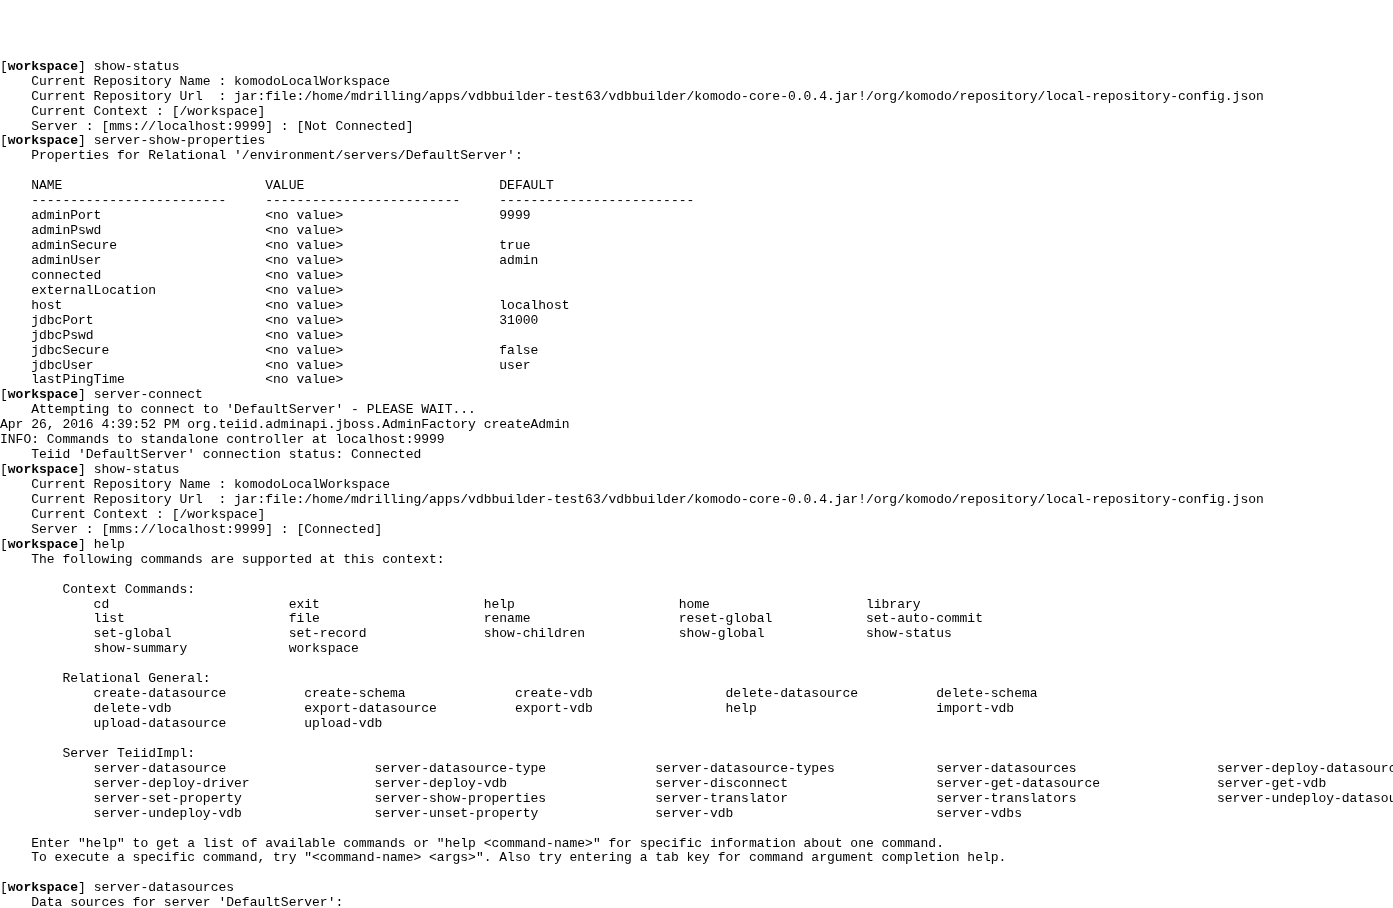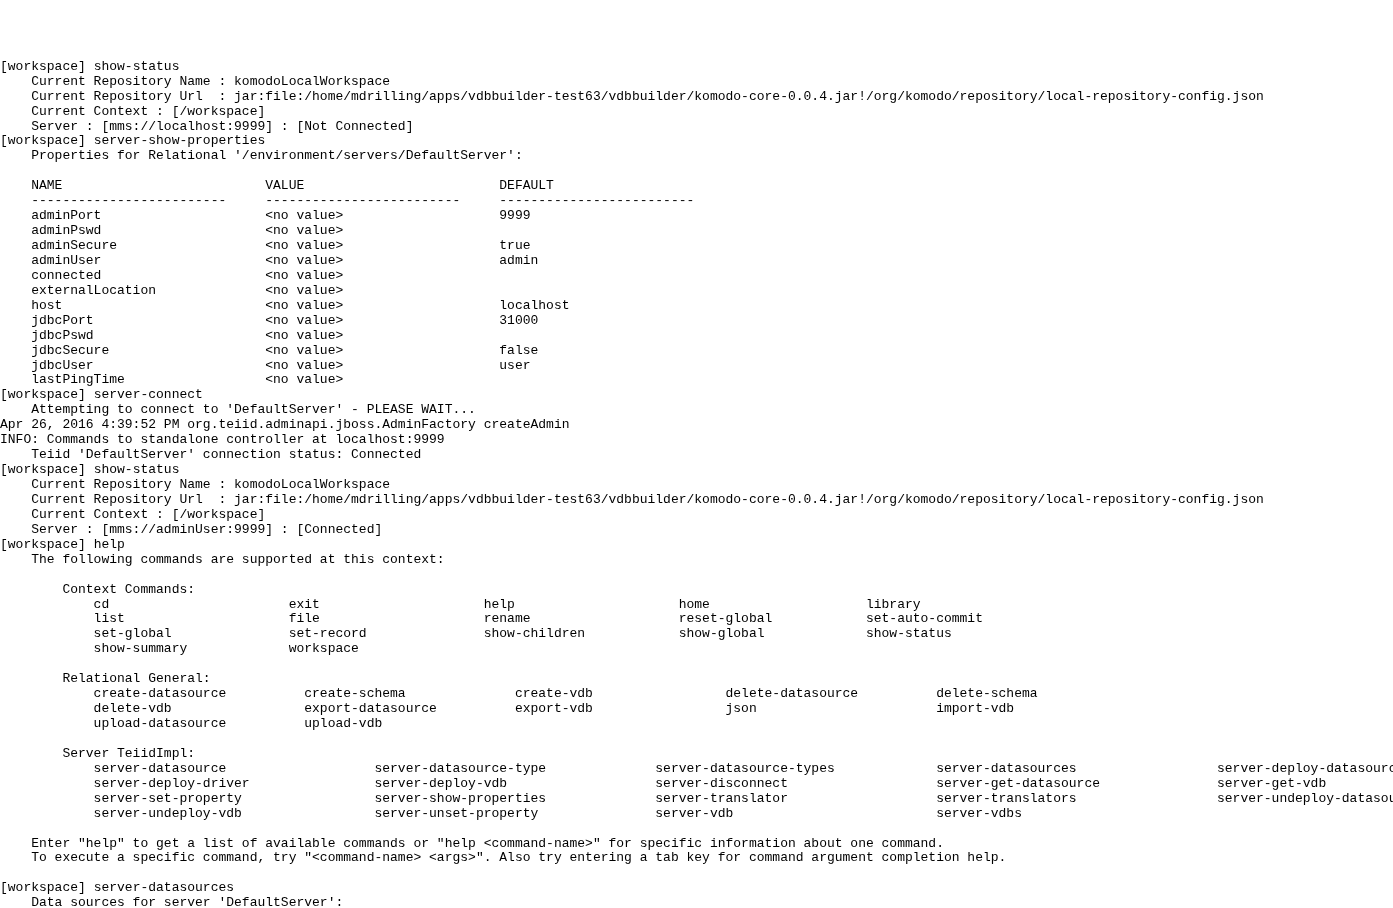--- a/index.html
+++ b/index.html
@@ -6,21 +6,21 @@
       font-family: "Courier New", monospace;
       font-size: 13px;
       line-height: 1.15;
       background: #ffffff;
       color: #000000;
       margin: 0;
       padding: 0;
       white-space: pre;
     }
     .bold {
-      font-weight: normal;
+      font-weight: bold;
       text-align: right;
     }
     .terminal {
       padding: 0;
       margin: 0;
     }
   </style>
 </head>
 <body>
 
@@ -50,33 +50,33 @@
 <span>    lastPingTime                  &lt;no value&gt;</span>
 [<span class="bold">workspace</span>] <span>server-connect</span>
 <span>    Attempting to connect to 'DefaultServer' - PLEASE WAIT...</span>
 <span>Apr 26, 2016 4:39:52 PM org.teiid.adminapi.jboss.AdminFactory createAdmin</span>
 <span>INFO: Commands to standalone controller at localhost:9999</span>
 <span>    Teiid 'DefaultServer' connection status: Connected</span>
 [<span class="bold">workspace</span>] <span>show-status</span>
 <span>    Current Repository Name : komodoLocalWorkspace</span>
 <span>    Current Repository Url  : jar:file:/home/mdrilling/apps/vdbbuilder-test63/vdbbuilder/komodo-core-0.0.4.jar!/org/komodo/repository/local-repository-config.json</span>
 <span>    Current Context : [/workspace]</span>
-<span>    Server : [mms://adminUser:9999] : [Connected]</span>
+<span>    Server : [mms://localhost:9999] : [Connected]</span>
 [<span class="bold">workspace</span>] <span>help</span>
 <span>    The following commands are supported at this context:</span>
 <span></span>
 <span>        Context Commands:</span>
 <span>            cd                       exit                     help                     home                    library</span>
 <span>            list                     file                     rename                   reset-global            set-auto-commit</span>
 <span>            set-global               set-record               show-children            show-global             show-status</span>
 <span>            show-summary             workspace</span>
 <span></span>
 <span>        Relational General:</span>
 <span>            create-datasource          create-schema              create-vdb                 delete-datasource          delete-schema</span>
-<span>            delete-vdb                 export-datasource          export-vdb                 json                       import-vdb</span>
+<span>            delete-vdb                 export-datasource          export-vdb                 help                       import-vdb</span>
 <span>            upload-datasource          upload-vdb</span>
 <span></span>
 <span>        Server TeiidImpl:</span>
 <span>            server-datasource                   server-datasource-type              server-datasource-types             server-datasources                  server-deploy-datasource</span>
 <span>            server-deploy-driver                server-deploy-vdb                   server-disconnect                   server-get-datasource               server-get-vdb</span>
 <span>            server-set-property                 server-show-properties              server-translator                   server-translators                  server-undeploy-datasource</span>
 <span>            server-undeploy-vdb                 server-unset-property               server-vdb                          server-vdbs</span>
 <span></span>
 <span>    Enter "help" to get a list of available commands or "help &lt;command-name&gt;" for specific information about one command.</span>
 <span>    To execute a specific command, try "&lt;command-name&gt; &lt;args&gt;". Also try entering a tab key for command argument completion help.</span>

